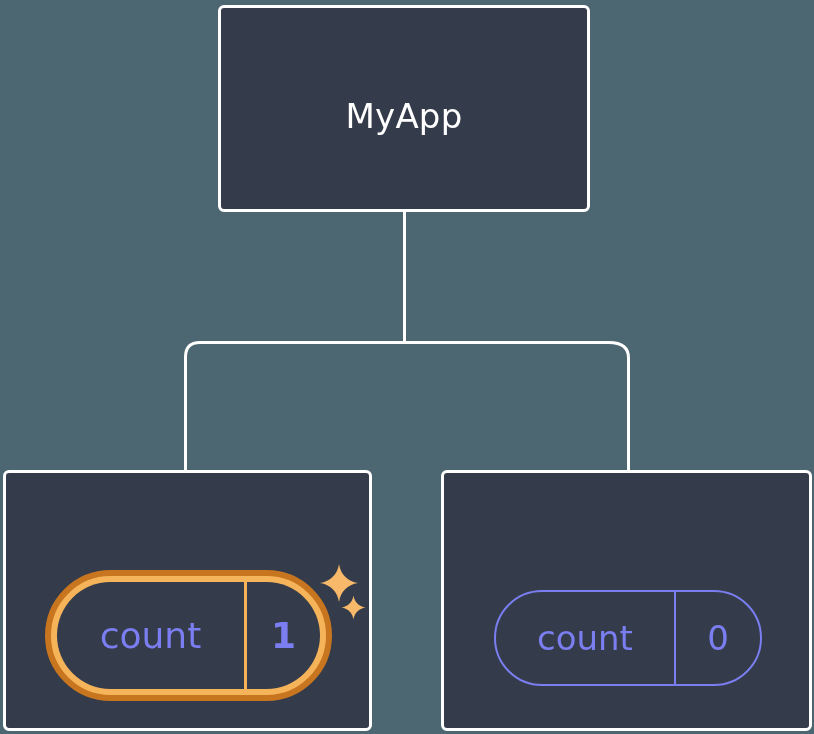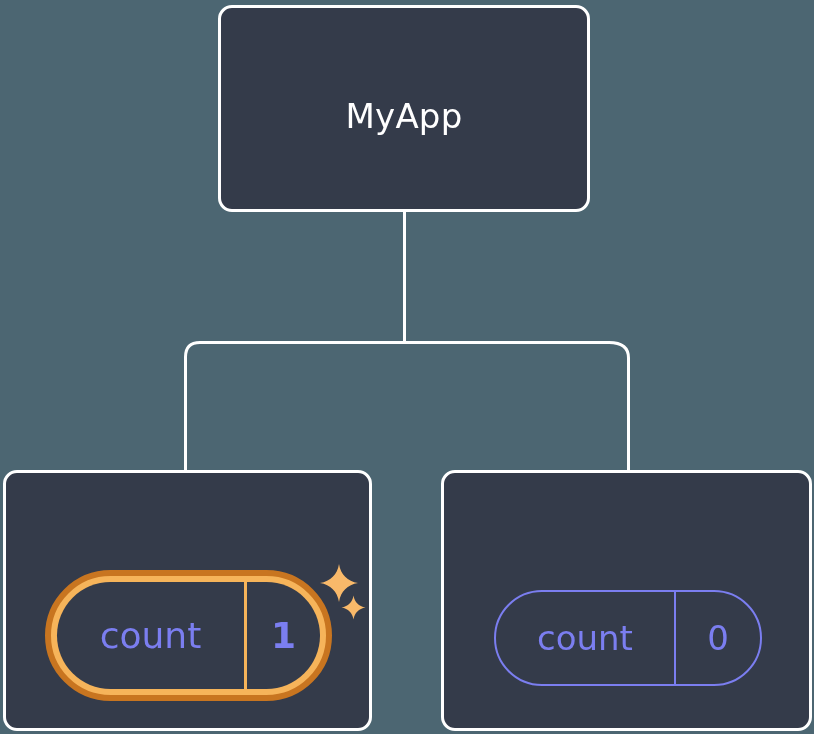--- a/index.html
+++ b/index.html
@@ -29,21 +29,21 @@
     width: 814px;
     height: 734px;
   }
 
   
   .node {
     position: absolute;
     box-sizing: border-box;
     background: #343b4a;
     border: 3px solid #ffffff;
-    border-radius: 14px;
+    border-radius: 6px;
   }
 
   .node-title {
     position: absolute;
     left: 0;
     right: 0;
     text-align: center;
     color: #ffffff;
     font-size: 34px;
     font-weight: 400;

